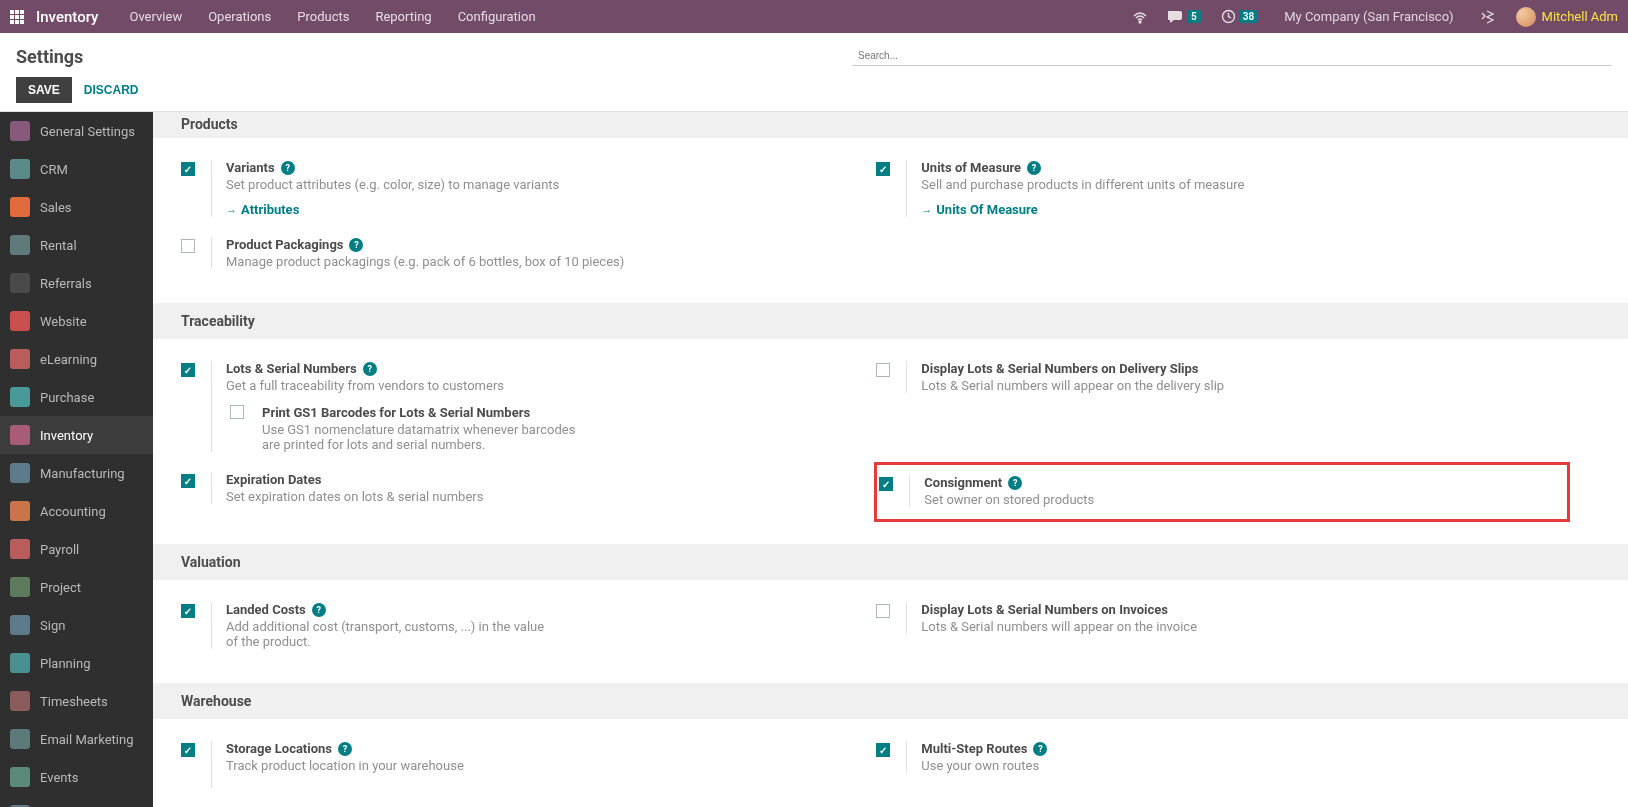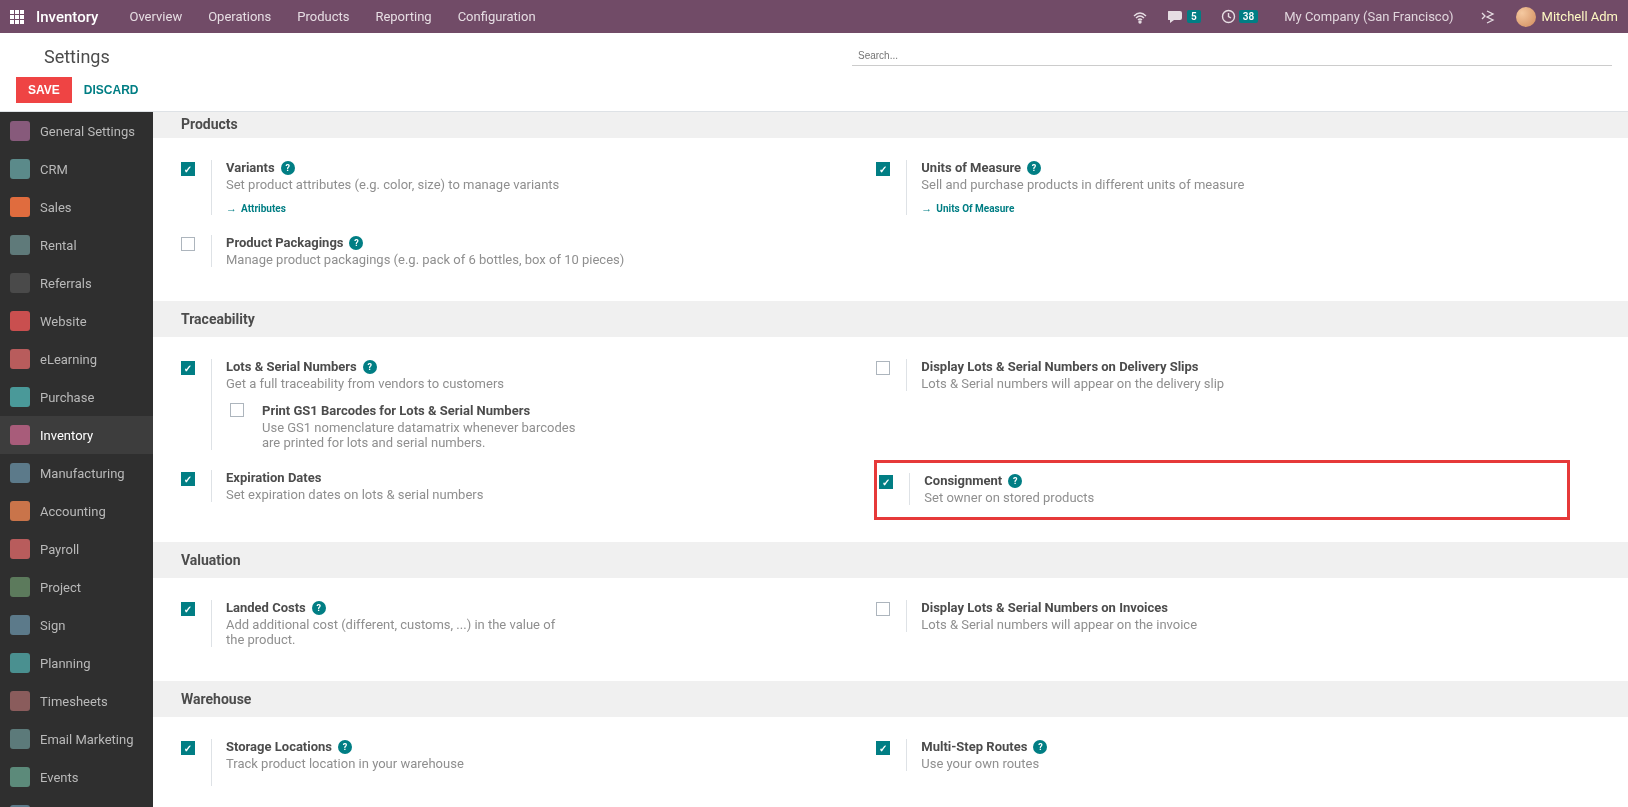--- a/index.html
+++ b/index.html
@@ -11,48 +11,48 @@
 .navbar-apps { width: 34px; display: flex; justify-content: center; align-items: center; }
 .apps-icon { display: grid; grid-template-columns: repeat(3, 4px); grid-template-rows: repeat(3, 4px); gap: 1px; }
 .apps-icon span { background: #fff; width: 4px; height: 4px; }
 .navbar-brand { font-weight: 500; font-size: 15px; color: #fff; padding: 0 18px 0 2px; }
 .navbar-menu { display: flex; gap: 0; }
 .navbar-menu a { color: #e6dde3; text-decoration: none; padding: 0 13px; line-height: 33px; font-size: 13px;}
 .navbar-right { display: flex; align-items: center; gap: 8px; padding-right: 4px; }
 .nav-icon { color: #e6dde3; display: inline-flex; align-items: center; padding: 0 6px; position: relative; }
 .badge { background: #017e84; color: #fff; font-size: 10px; padding: 1px 4px; border-radius: 2px; margin-left: 3px; font-weight: 600;}
 .nav-company { color: #e0d5dc; padding: 0 12px; font-size: 13px; }
-.nav-user { display: flex; align-items: center; color: #fef9c3; font-size: 13px; gap: 6px; padding-left: 6px;}
+.nav-user { display: flex; align-items: center; color: #fde047; font-size: 13px; gap: 6px; padding-left: 6px;}
 .avatar { width: 20px; height: 20px; border-radius: 50%; background: radial-gradient(circle at 30% 30%, #f5c9a0, #d18b5c); }
 
 
 .control-panel { background: #fff; border-bottom: 1px solid #dee2e6; padding: 8px 16px 8px 16px; }
 .cp-row { display: flex; align-items: center; justify-content: space-between; min-height: 30px;}
-.cp-title { font-size: 18px; color: #4c4c4c; font-weight: 400; margin-left: 28px;}
+.cp-title { font-size: 18px; color: #4c4c4c; font-weight: 700;}
 .cp-search { border: none; border-bottom: 1px solid #ccc; padding: 4px 6px; width: 760px; font-size: 10px; color: #6c757d; outline: none; }
 .cp-buttons { display: flex; gap: 8px; align-items: center; margin-top: 6px;}
-.btn-save { background: #ef4444; color: #fff; border: none; padding: 6px 12px; font-weight: 600; font-size: 12px; cursor: pointer;}
+.btn-save { background: #404040; color: #fff; border: none; padding: 6px 12px; font-weight: 600; font-size: 12px; cursor: pointer;}
 .btn-discard { background: transparent; border: none; color: #017e84; font-weight: 600; font-size: 12px; cursor: pointer; padding: 6px 4px;}
 
 
 .main { display: flex; }
 .sidebar { width: 153px; background: #2f2f2f; min-height: calc(100vh - 96px); }
 .sidebar-item { display: flex; align-items: center; padding: 9px 10px; color: #b9b9b9; font-size: 13px; cursor: pointer; gap: 10px;}
 .sidebar-item.active { background: #3d3d3d; color: #fff; }
 .sidebar-icon { width: 20px; height: 20px; border-radius: 3px; display: flex; align-items: center; justify-content: center; font-size: 11px; color: #fff; flex-shrink: 0;}
 
 .content { flex: 1; background: #fff; overflow-y: auto; height: calc(100vh - 96px);}
 .section-header { background: #f0f0f0; padding: 10px 28px; font-weight: 700; color: #4c4c4c; font-size: 14px; }
 .section-body { padding: 16px 28px 20px; display: flex; flex-wrap: wrap; gap: 0; }
 .setting-item { display: flex; width: 49%; padding: 6px 0 14px; align-items: flex-start; }
 .setting-check { width: 30px; padding-top: 2px; flex-shrink: 0; display: flex; justify-content: flex-start;}
 .setting-divider { border-left: 1px solid #dee2e6; padding-left: 14px; flex: 1;}
 .setting-title { font-weight: 700; color: #4c4c4c; display: flex; align-items: center; gap: 6px; margin-bottom: 2px;}
 .setting-desc { color: #8f8f8f; font-size: 13px; }
-.setting-link { color: #017e84; font-weight: 700; font-size: 10px; text-decoration: none; display: inline-flex; align-items: center; gap: 4px; margin-top: 10px;}
+.setting-link { color: #017e84; font-weight: 700; font-size: 13px; text-decoration: none; display: inline-flex; align-items: center; gap: 4px; margin-top: 10px;}
 .setting-link::before { content: "→"; font-weight: 900; font-size: 11px;}
 .sub-option { display: flex; gap: 18px; margin-top: 12px; padding-left: 4px; align-items: flex-start;}
 .sub-option-content { flex: 1; }
 .sub-title { font-weight: 700; color: #4c4c4c; margin-bottom: 2px;}
 .sub-desc { color: #8f8f8f; font-size: 13px; }
 
 .checkbox { width: 14px; height: 14px; border: 1px solid #017e84; background: #017e84; display: inline-flex; align-items: center; justify-content: center; cursor: pointer;}
 .checkbox::after { content: "✓"; color: #fff; font-size: 10px; font-weight: bold;}
 .checkbox.unchecked { background: #fff; border-color: #adb5bd; }
 .checkbox.unchecked::after { content: ""; }
@@ -322,21 +322,21 @@
     <div class="section-body">
       <div class="setting-item">
         <div class="setting-check">
             <span class="checkbox"></span>
           </div>
         <div class="setting-divider">
           <div class="setting-title">
               <span>Landed Costs</span>
               <span class="help-icon">?</span>
             </div>
-          <div class="setting-desc" style="max-width:330px;">Add additional cost (different, customs, ...) in the value of the product.</div>
+          <div class="setting-desc" style="max-width:330px;">Add additional cost (transport, customs, ...) in the value of the product.</div>
         </div>
       </div>
       <div class="setting-item">
         <div class="setting-check">
             <span class="checkbox unchecked"></span>
           </div>
         <div class="setting-divider">
           <div class="setting-title">
               <span>Display Lots &amp; Serial Numbers on Invoices</span>
             </div>

